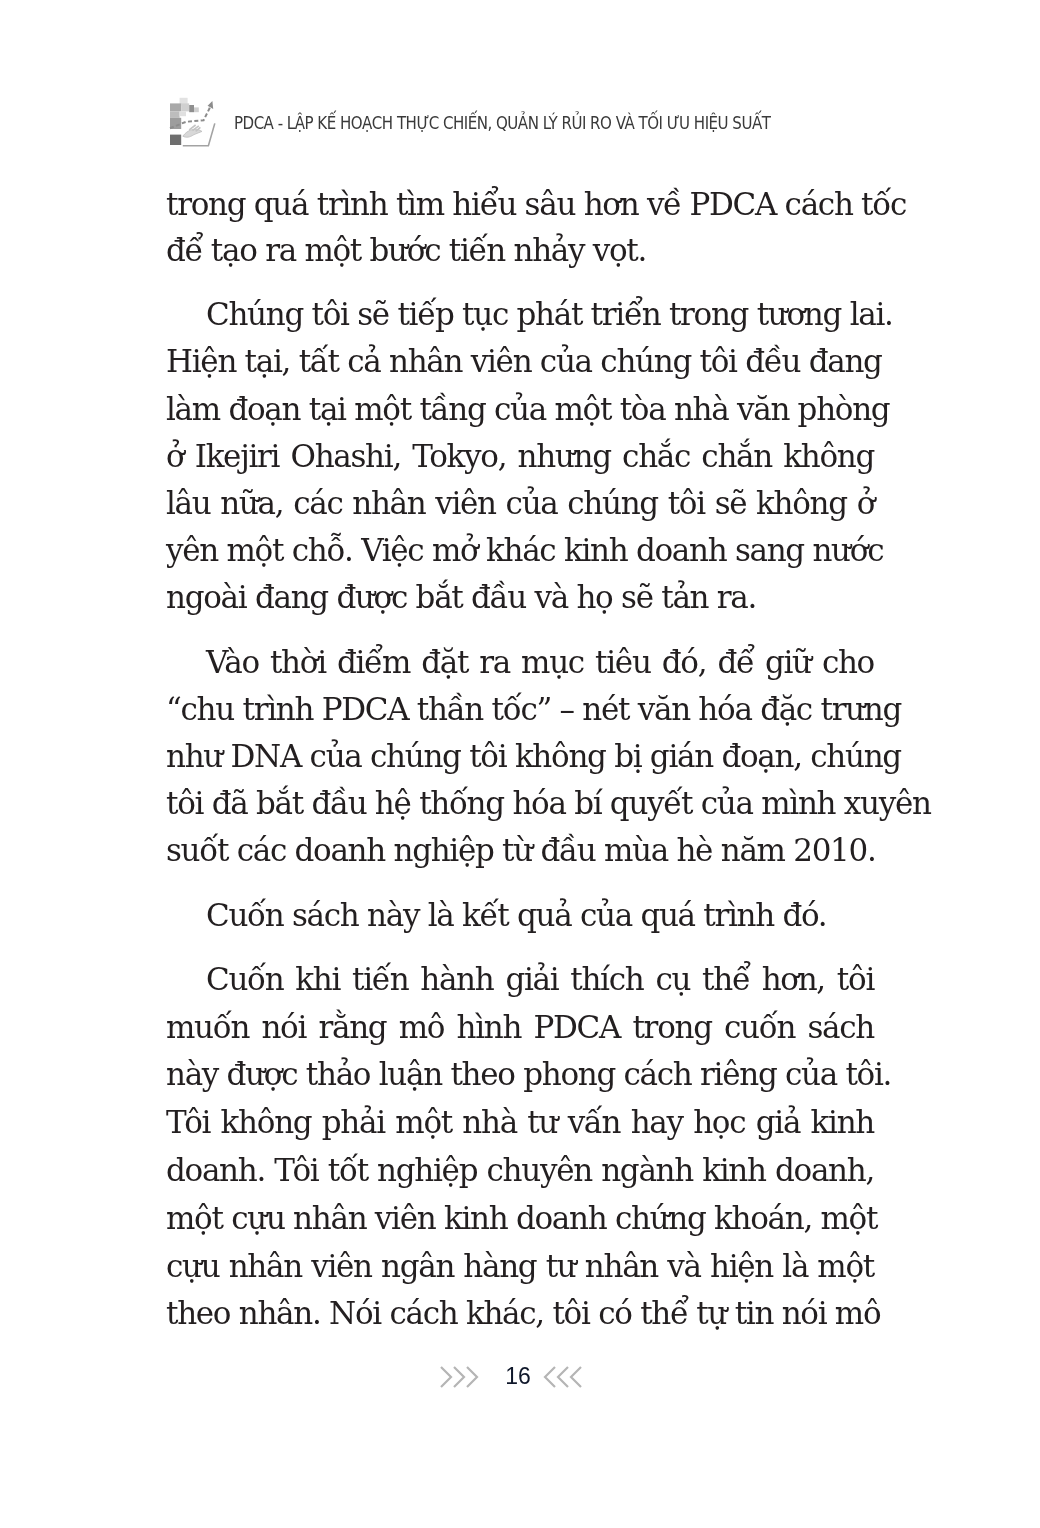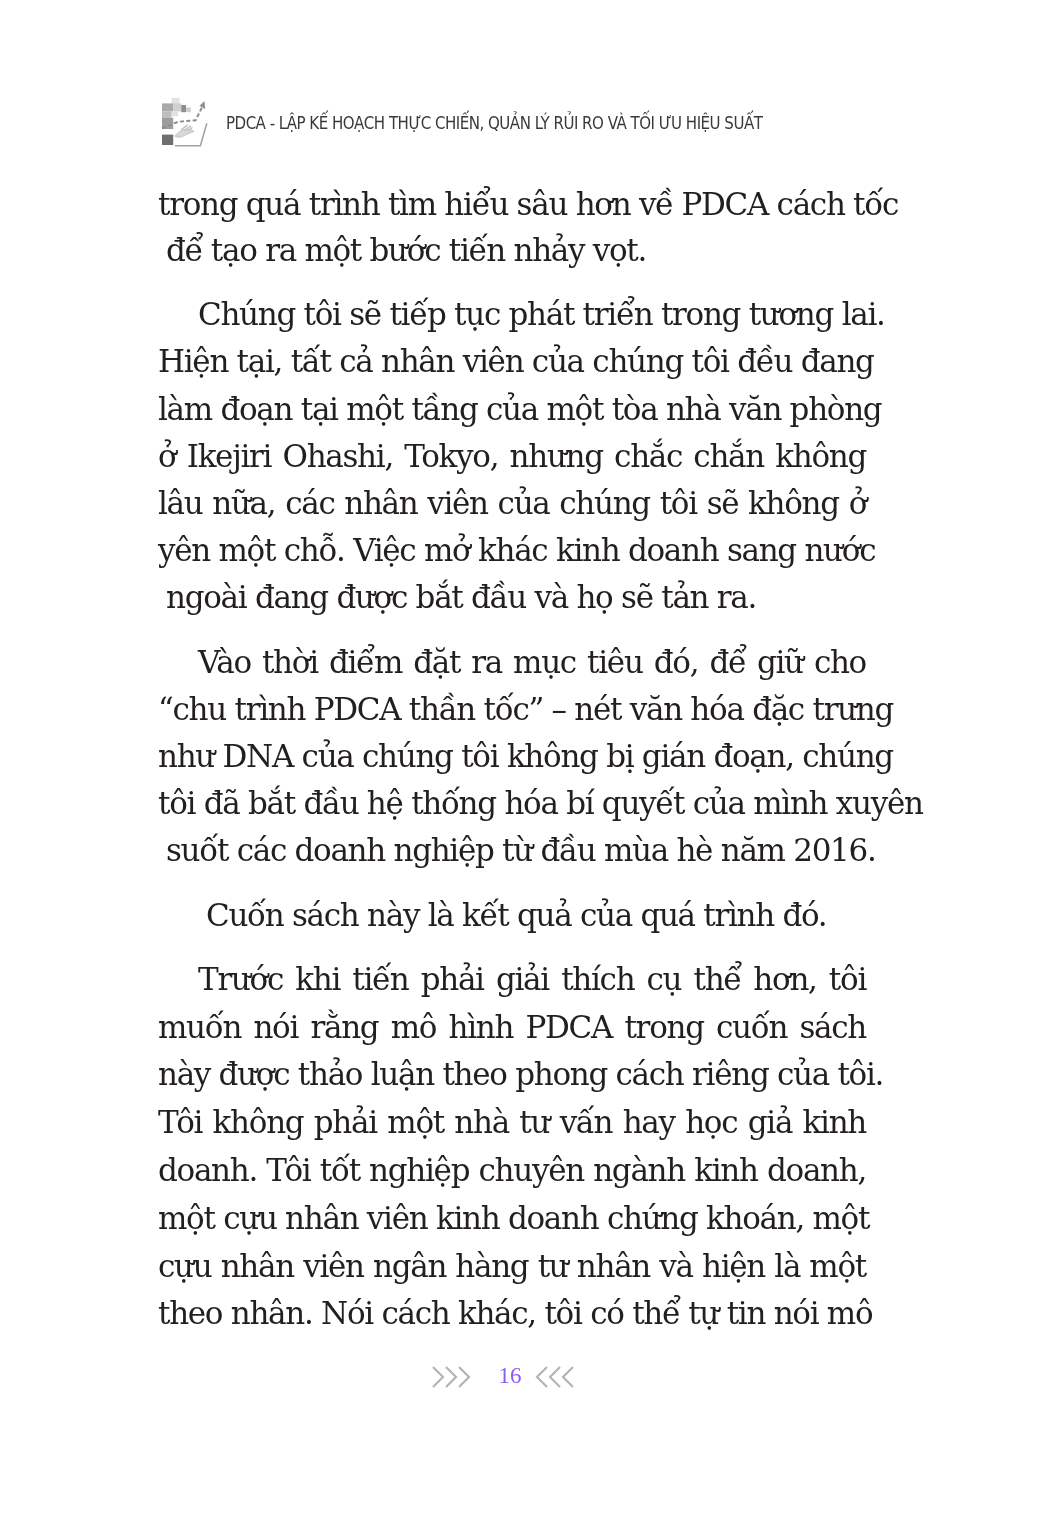--- a/index.html
+++ b/index.html
@@ -9,21 +9,21 @@
     }
     body {
       width: 1040px;
       height: 1528px;
       position: relative;
       overflow: hidden;
       color: #231f20;
     }
     .page {
       position: absolute;
-      left: 0; top: 0;
+      left: 8px; top: 0;
       width: 948px;
       height: 1528px;
       background: #ffffff;
       padding-left: 16px;
     }
     
     .running-header {
       position: absolute;
       left: 152px;
       top: 92px;
@@ -66,21 +66,20 @@
       height: 44px;
       line-height: 44px;
       white-space: nowrap;
       text-align: justify;
       text-align-last: justify;
       letter-spacing: -1.3px;
     }
     .line.last {
       text-align-last: left;
       width: auto;
-      margin-left: 8px;
     }
     .line.indent {
       left: 40px;
       width: 668px;
     }
     
     .page-footer {
       position: absolute;
       left: 420px;
       top: 1360px;
@@ -92,23 +91,23 @@
       top: 4px;
       width: 46px;
       height: 26px;
     }
     .page-number {
       position: absolute;
       left: 70px;
       top: 3px;
       width: 40px;
       text-align: center;
-      font-family: Liberation Serif, serif;
+      font-family: Liberation Sans, sans-serif;
       font-size: 23px;
-      color: #8b5cf6;
+      color: #0f172a;
     }
   </style>
 </head>
 <body>
 
 <div class="page">
 
   <div class="running-header">
     <svg class="logo" viewBox="0 0 80 70" xmlns="http://www.w3.org/2000/svg">
 
@@ -143,25 +142,25 @@
     <div class="line" style="top:387px">làm đoạn tại một tầng của một tòa nhà văn phòng</div>
     <div class="line" style="top:434px">ở Ikejiri Ohashi, Tokyo, nhưng chắc chắn không</div>
     <div class="line" style="top:481px">lâu nữa, các nhân viên của chúng tôi sẽ không ở</div>
     <div class="line" style="top:528px">yên một chỗ. Việc mở khác kinh doanh sang nước</div>
     <div class="line last" style="top:575px">ngoài đang được bắt đầu và họ sẽ tản ra.</div>
 
     <div class="line indent" style="top:640px">Vào thời điểm đặt ra mục tiêu đó, để giữ cho</div>
     <div class="line" style="top:687px">“chu trình PDCA thần tốc” – nét văn hóa đặc trưng</div>
     <div class="line" style="top:734px">như DNA của chúng tôi không bị gián đoạn, chúng</div>
     <div class="line" style="top:781px">tôi đã bắt đầu hệ thống hóa bí quyết của mình xuyên</div>
-    <div class="line last" style="top:828px">suốt các doanh nghiệp từ đầu mùa hè năm 2016.</div>
+    <div class="line last" style="top:828px">suốt các doanh nghiệp từ đầu mùa hè năm 2010.</div>
 
     <div class="line indent last" style="top:893px">Cuốn sách này là kết quả của quá trình đó.</div>
 
-    <div class="line indent" style="top:957px">Trước khi tiến phải giải thích cụ thể hơn, tôi</div>
+    <div class="line indent" style="top:957px">Cuốn khi tiến hành giải thích cụ thể hơn, tôi</div>
     <div class="line" style="top:1005px">muốn nói rằng mô hình PDCA trong cuốn sách</div>
     <div class="line" style="top:1052px">này được thảo luận theo phong cách riêng của tôi.</div>
     <div class="line" style="top:1100px">Tôi không phải một nhà tư vấn hay học giả kinh</div>
     <div class="line" style="top:1148px">doanh. Tôi tốt nghiệp chuyên ngành kinh doanh,</div>
     <div class="line" style="top:1196px">một cựu nhân viên kinh doanh chứng khoán, một</div>
     <div class="line" style="top:1244px">cựu nhân viên ngân hàng tư nhân và hiện là một</div>
     <div class="line" style="top:1291px">theo nhân. Nói cách khác, tôi có thể tự tin nói mô</div>
   </div>
 
   <div class="page-footer">

